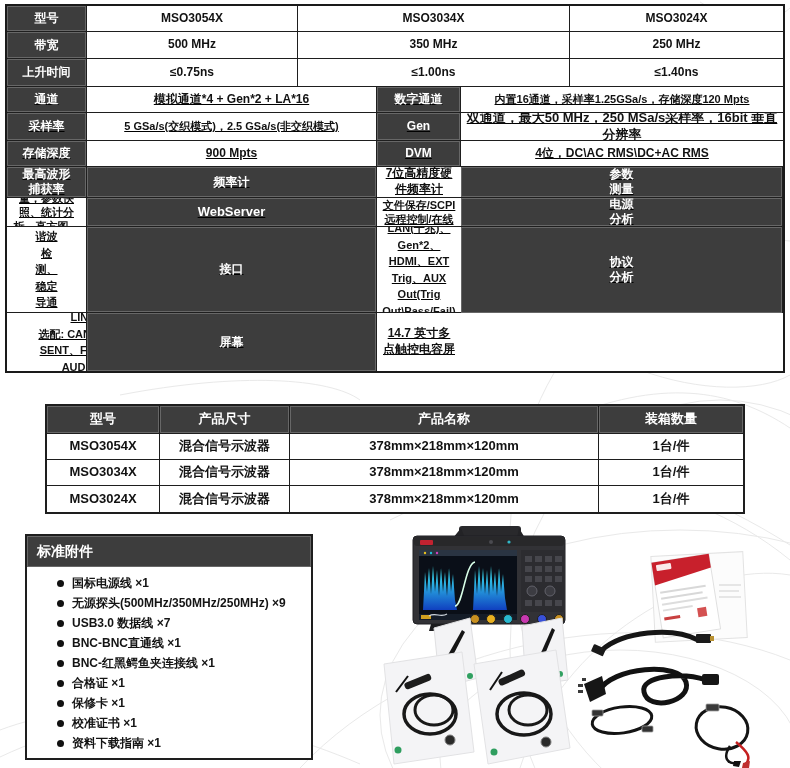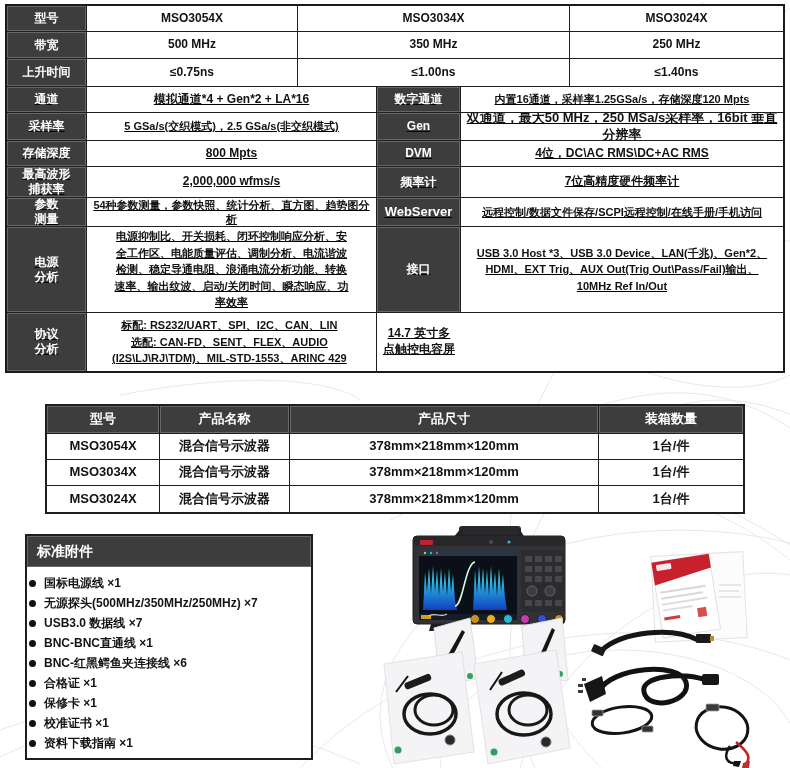--- a/index.html
+++ b/index.html
@@ -31,21 +31,21 @@
                  display:grid; grid-template-columns:113px 130px 309px 1fr;
                  grid-template-rows:28px 26px 26px 26px; }
   #order-table .c { font-size:13px; }
   #order-table .hd { background:#3d3d3d; color:#fff; box-shadow:inset 0 0 0 1px rgba(255,255,255,.22); }
 
   
   #accessories { left:25px; top:534px; width:288px; border:2px solid #1e1e1e; background:#fff; }
   #accessories .hdr { height:31px; background:#3d3d3d; color:#fff; display:flex; align-items:center;
                       padding:0 10px; font-size:14px; font-weight:bold;
                       box-shadow:inset 0 0 0 1px rgba(255,255,255,.22); }
-  #accessories ul { list-style:none; padding:6px 8px 5px 0; }
+  #accessories ul { list-style:none; padding:6px 8px 5px 28px; }
   #accessories li { display:flex; align-items:flex-start; line-height:20px; font-size:12px;
                     font-weight:bold; color:#141414; white-space:nowrap; }
   .dot { width:7px; height:7px; border-radius:50%; background:#111; flex:0 0 7px;
          margin:7px 8px 0 2px; }
 
   
   #photo { left:350px; top:514px; width:440px; height:254px; }
 </style>
 </head>
 <body>
@@ -92,27 +92,26 @@
     <div class="c">模拟通道*4 + Gen*2 + LA*16</div>
     <div class="c lbl">数字通道</div>
     <div class="c lc sm">内置16通道，采样率1.25GSa/s，存储深度120 Mpts</div>
 
     <div class="c lbl">采样率</div>
     <div class="c sm">5 GSa/s(交织模式)，2.5 GSa/s(非交织模式)</div>
     <div class="c lbl">Gen</div>
     <div class="c lc xs">双通道，最大50 MHz，250 MSa/s采样率，16bit 垂直分辨率</div>
 
     <div class="c lbl">存储深度</div>
-    <div class="c">800 Mpts</div>
+    <div class="c">900 Mpts</div>
     <div class="c lbl">DVM</div>
     <div class="c lc">4位，DC\AC RMS\DC+AC RMS</div>
 
     <div class="c lbl">最高波形
 捕获率</div>
-    <div class="c">2,000,000 wfms/s</div>
     <div class="c lbl">频率计</div>
     <div class="c lc">7位高精度硬件频率计</div>
 
     <div class="c lbl">参数
 测量</div>
     <div class="c sm">54种参数测量，参数快照、统计分析、直方图、趋势图分析</div>
     <div class="c lbl xs">WebServer</div>
     <div class="c lc sm">远程控制/数据文件保存/SCPI远程控制/在线手册/手机访问</div>
 
     <div class="c lbl">电源
@@ -121,28 +120,29 @@
     <div class="c lbl">接口</div>
     <div class="c lc sm pre tall">USB 3.0 Host *3、USB 3.0 Device、LAN(千兆)、Gen*2、
 HDMI、EXT Trig、AUX Out(Trig Out\Pass/Fail)输出、
 10MHz Ref In/Out</div>
 
     <div class="c lbl lr">协议
 分析</div>
     <div class="c lft lr sm pre tall">标配: RS232/UART、SPI、I2C、CAN、LIN
 选配: CAN-FD、SENT、FLEX、AUDIO
 (I2S\LJ\RJ\TDM)、MIL-STD-1553、ARINC 429</div>
+    <div class="c lbl lr">屏幕</div>
     <div class="c lc lr">14.7 英寸多点触控电容屏</div>
   </div>
 </div>
 
 <div id="order-table" class="layer">
   <div class="c hd">型号</div>
+  <div class="c hd">产品尺寸</div>
   <div class="c hd">产品名称</div>
-  <div class="c hd">产品尺寸</div>
   <div class="c hd lc">装箱数量</div>
 
   <div class="c">MSO3054X</div>
   <div class="c">混合信号示波器</div>
   <div class="c">378mm×218mm×120mm</div>
   <div class="c lc">1台/件</div>
 
   <div class="c">MSO3034X</div>
   <div class="c">混合信号示波器</div>
   <div class="c">378mm×218mm×120mm</div>
@@ -156,33 +156,33 @@
 
 <div id="accessories" class="layer">
   <div class="hdr">标准附件</div>
   <ul>
     <li>
         <span class="dot"></span>
         <span>国标电源线 ×1</span>
       </li>
     <li>
         <span class="dot"></span>
-        <span>无源探头(500MHz/350MHz/250MHz) ×7</span>
+        <span>无源探头(500MHz/350MHz/250MHz) ×9</span>
       </li>
     <li>
         <span class="dot"></span>
         <span>USB3.0 数据线 ×7</span>
       </li>
     <li>
         <span class="dot"></span>
         <span>BNC-BNC直通线 ×1</span>
       </li>
     <li>
         <span class="dot"></span>
-        <span>BNC-红黑鳄鱼夹连接线 ×6</span>
+        <span>BNC-红黑鳄鱼夹连接线 ×1</span>
       </li>
     <li>
         <span class="dot"></span>
         <span>合格证 ×1</span>
       </li>
     <li>
         <span class="dot"></span>
         <span>保修卡 ×1</span>
       </li>
     <li>

